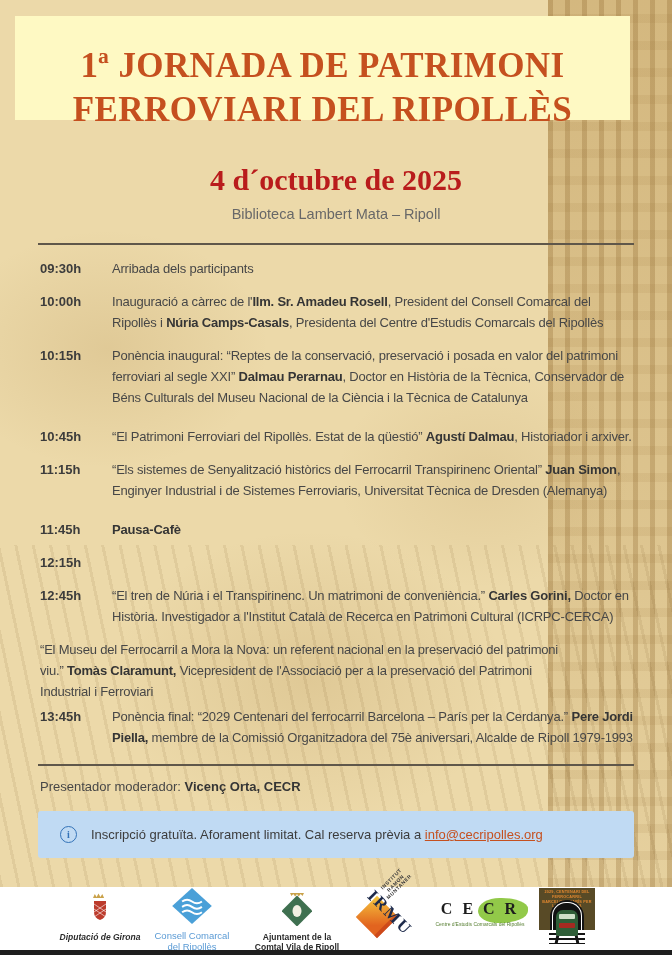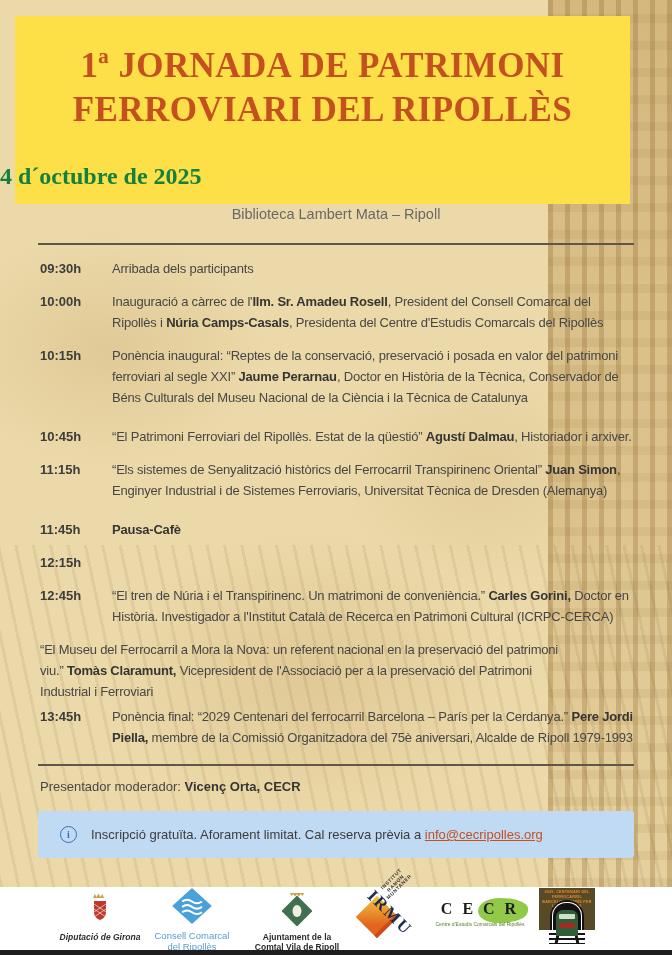--- a/index.html
+++ b/index.html
@@ -12,26 +12,26 @@
       repeating-linear-gradient(0deg, rgba(150,110,50,.10) 0 9px, rgba(150,110,50,0) 9px 27px),
       linear-gradient(180deg, rgba(176,134,64,.40), rgba(176,134,64,.26) 55%, rgba(176,134,64,.10));}
   .bg-mottle{position:absolute;left:0;top:140px;width:672px;height:747px;
     background:
       radial-gradient(230px 170px at 16% 28%, rgba(160,120,55,.16), transparent 70%),
       radial-gradient(280px 210px at 46% 72%, rgba(160,120,55,.17), transparent 70%),
       radial-gradient(210px 160px at 72% 45%, rgba(160,120,55,.12), transparent 70%);}
   .bg-tracks{position:absolute;left:0;top:545px;width:672px;height:342px;
     background:repeating-linear-gradient(78deg, rgba(118,84,34,.10) 0 3px, transparent 3px 17px);}
   
-  .title-panel{position:absolute;left:15px;top:16px;width:615px;height:188px;background:#fde047;}
+  .title-panel{position:absolute;left:15px;top:16px;width:615px;height:104px;background:#fef9c3;}
   .title{position:absolute;left:0;top:28px;width:100%;text-align:center;
     font-family:"Liberation Serif","DejaVu Serif",serif;font-weight:700;font-size:35px;
     line-height:44px;color:#c5501f;letter-spacing:.4px;white-space:pre-line;}
-  .date{position:absolute;left:0;top:163px;width:100%;
-    font-family:"Liberation Serif","DejaVu Serif",serif;font-weight:700;font-size:24px;color:#15803d;}
+  .date{position:absolute;left:0;top:163px;width:100%;text-align:center;
+    font-family:"Liberation Serif","DejaVu Serif",serif;font-weight:700;font-size:30px;color:#b91c1c;}
   .location{position:absolute;left:0;top:206px;width:100%;text-align:center;
     font-size:14.5px;color:#686868;}
   .rule{position:absolute;left:38px;width:596px;height:2px;background:#5f574a;}
   .rule.r1{top:243px;} .rule.r2{top:764px;}
   
   .schedule{position:absolute;left:40px;top:258px;width:594px;}
   .srow{display:flex;margin-top:12px;}
   .srow:first-child{margin-top:0;}
   .srow.tight{margin-top:18px;}
   .srow.last{margin-top:4px;}
@@ -113,21 +113,21 @@
     <div class="srow">
       <div class="stime">09:30h</div>
       <div class="sdesc"><span>Arribada dels participants</span></div>
     </div>
     <div class="srow">
       <div class="stime">10:00h</div>
       <div class="sdesc"><span>Inauguració a càrrec de l'</span><span class="b">Ilm. Sr. Amadeu Rosell</span><span>, President del Consell Comarcal del Ripollès i </span><span class="b">Núria Camps-Casals</span><span>, Presidenta del Centre d'Estudis Comarcals del Ripollès</span></div>
     </div>
     <div class="srow">
       <div class="stime">10:15h</div>
-      <div class="sdesc"><span>Ponència inaugural: “Reptes de la conservació, preservació i posada en valor del patrimoni ferroviari al segle XXI” </span><span class="b">Jaume Perarnau</span><span>, Doctor en Història de la Tècnica, Conservador de Béns Culturals del Museu Nacional de la Ciència i la Tècnica de Catalunya</span></div>
+      <div class="sdesc"><span>Ponència inaugural: “Reptes de la conservació, preservació i posada en valor del patrimoni ferroviari al segle XXI” </span><span class="b">Dalmau Perarnau</span><span>, Doctor en Història de la Tècnica, Conservador de Béns Culturals del Museu Nacional de la Ciència i la Tècnica de Catalunya</span></div>
     </div>
     <div class="srow tight">
       <div class="stime">10:45h</div>
       <div class="sdesc"><span>“El Patrimoni Ferroviari del Ripollès. Estat de la qüestió” </span><span class="b">Agustí Dalmau</span><span>, Historiador i arxiver.</span></div>
     </div>
     <div class="srow">
       <div class="stime">11:15h</div>
       <div class="sdesc"><span>“Els sistemes de Senyalització històrics del Ferrocarril Transpirinenc Oriental” </span><span class="b">Juan Simon</span><span>, Enginyer Industrial i de Sistemes Ferroviaris, Universitat Tècnica de Dresden (Alemanya)</span></div>
     </div>
     <div class="srow tight">

